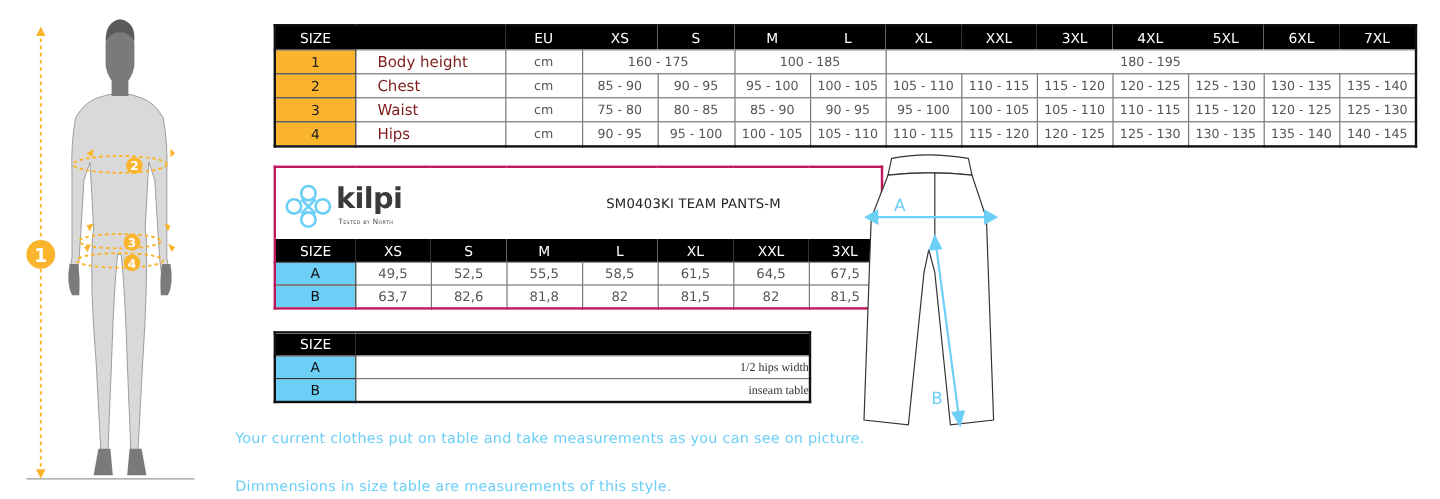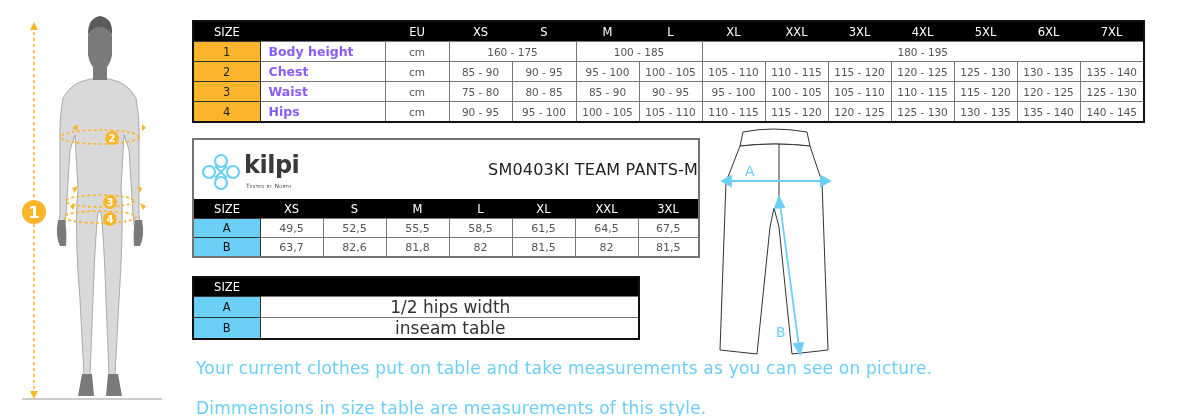--- a/index.html
+++ b/index.html
@@ -1,44 +1,44 @@
 <!DOCTYPE html>
 <html><head>
 <meta charset="utf-8">
 <style>
   html, body { margin:0; padding:0; background:#ffffff; }
   body { width:1200px; height:416px; position:relative; overflow:hidden;
          font-family:"DejaVu Sans", sans-serif; color:#222; }
-  table { border-collapse:collapse; position:absolute; table-layout:fixed; }
+  table { border-collapse:collapse; position:absolute; table-layout:fixed;margin-left:36px; }
   td, th { padding:0; text-align:center; white-space:nowrap; overflow:hidden; }
 
   
   #main-table { left:192px; top:20px; width:951px; border:2px solid #111; font-size:11px; }
   #main-table th { background:#000; color:#fff; font-weight:normal; height:19px; font-size:11.5px; }
   #main-table td { height:19px; border:1px solid #777; color:#555; font-size:10.5px; }
   #main-table td.idx { background:#fbb52d; color:#222; border-color:#333; font-size:11.5px; }
-  #main-table td.label { text-align:left; padding-left:8px; color:#8b5cf6; font-size:12.5px; border-left:1px solid #111;font-weight:bold; }
+  #main-table td.label { text-align:left; padding-left:18px; color:#7f1d1d; font-size:12.5px; border-left:1px solid #111; }
   #main-table th.size-h { text-align:left; padding-left:20px; }
 
   
-  #prod-table { left:192px; top:138px; width:506px; border:2px solid #737373; font-size:11px; }
+  #prod-table { left:192px; top:138px; width:506px; border:2px solid #be185d; font-size:11px; }
   #prod-table td.logo-cell { height:59px; border:none; text-align:left; position:relative; }
-  #prod-table td.title-cell { height:59px; border:none; font-size:16px; color:#222; letter-spacing:0.2px; text-align:right; padding-left:0; }
+  #prod-table td.title-cell { height:59px; border:none; font-size:11px; color:#222; letter-spacing:0.2px; text-align:center; padding-left:0; }
   #prod-table th { background:#000; color:#fff; font-weight:normal; height:19px; font-size:11.5px; }
   #prod-table td.v { height:18px; border:1px solid #777; color:#555; font-size:11px; }
   #prod-table td.idx { background:#6ccff6; color:#111; border:1px solid #333; font-size:11.5px; height:18px; }
 
   
   #legend-table { left:192px; top:276px; width:446px; border:2px solid #111; }
   #legend-table th { background:#000; color:#fff; font-weight:normal; height:18px; font-size:11.5px; text-align:left; }
   #legend-table th.size-h { text-align:center; }
   #legend-table td.idx { background:#6ccff6; color:#111; border:1px solid #333; height:18px; font-size:11.5px; }
-  #legend-table td.desc { text-align:center; padding-left:2px; border:1px solid #777; border-left:1px solid #111; color:#333; font-size:17px; height:18px; }
-
-  .note { position:absolute; left:196px; color:#6ccff6; font-size:17px; letter-spacing:0.2px; }
+  #legend-table td.desc { text-align:right; padding-left:2px; border:1px solid #777; border-left:1px solid #111; color:#333; font-size:10px; height:18px;font-family:Liberation Serif, serif; }
+
+  .note { position:absolute; left:196px; color:#6ccff6; font-size:12px; letter-spacing:0.2px; }
 
   .logo-wrap { position:absolute; left:6px; top:10px; width:110px; height:44px; }
   .logo-word { position:absolute; left:44px; top:1px; font-family:"DejaVu Sans", sans-serif; font-weight:bold; font-size:24px; color:#3a3a3a; letter-spacing:-0.5px; }
   .logo-tag { position:absolute; left:46px; top:32px; font-size:6px; color:#444; letter-spacing:0.3px; font-variant:small-caps; }
 
   #figure { position:absolute; left:0; top:0; width:190px; height:416px; }
   #pants { position:absolute; left:700px; top:122px; width:140px; height:250px; }
 </style>
 </head>
 <body>

